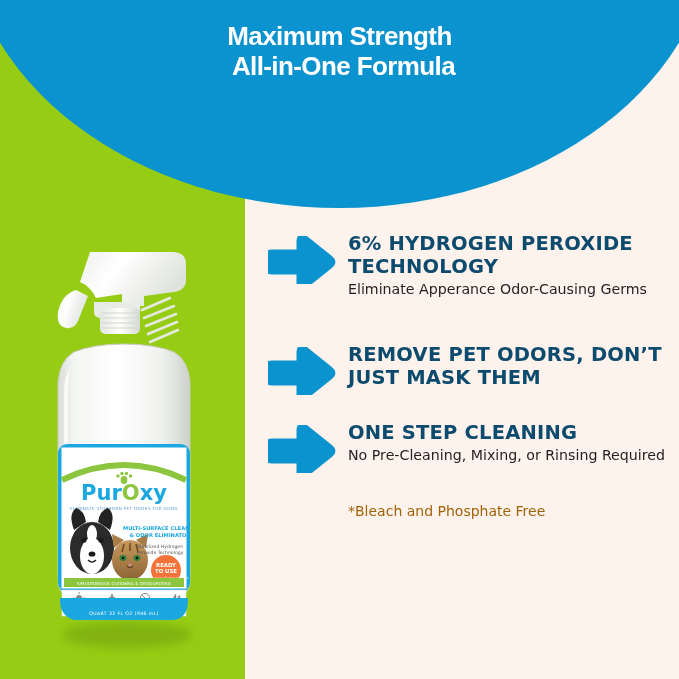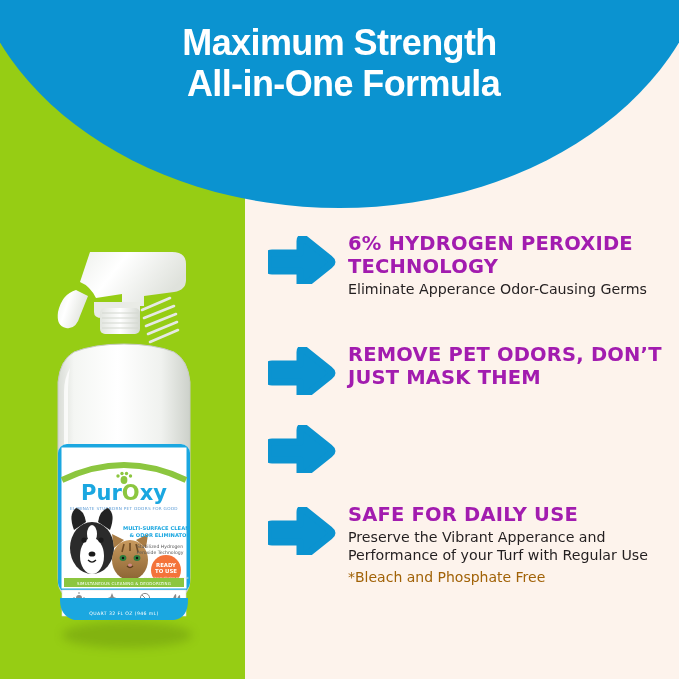--- a/index.html
+++ b/index.html
@@ -23,40 +23,40 @@
     left:-34px; top:-250px;
     width:747px; height:458px;
     background:#0b93d0;
     border-radius:0 0 50% 50% / 0 0 62% 62%;
   }
 
   
   .headline {
     position:absolute; left:0; top:22px; width:679px;
     text-align:center; color:#ffffff;
-    font-weight:bold; font-size:36px; line-height:1.14;
+    font-weight:bold; font-size:26px; line-height:1.14;
     letter-spacing:-0.6px;
     z-index:5;
   }
   .headline .l2 { display:block;padding-left:8px; }
 
   
   .features {
     position:absolute; left:268px; top:232px; width:412px;
     z-index:6;
   }
   .feature { position:relative; margin-bottom:22px; min-height:62px; }
   .feature .arrow-wrap {
     position:absolute; left:0; top:4px; width:68px; height:48px;
   }
   .feature .txt { margin-left:80px; }
   .feat-title {
     font-family:"DejaVu Sans", sans-serif;
     font-weight:bold; font-size:19.5px; line-height:1.18;
-    color:#a21caf; letter-spacing:0.2px;
+    color:#0c4a6e; letter-spacing:0.2px;
     text-transform:uppercase;
   }
   .feat-sub {
     font-family:"DejaVu Sans", sans-serif;
     font-size:14.2px; line-height:1.28; color:#231f20;
     margin-top:2px;
   }
   .footnote {
     font-family:"DejaVu Sans", sans-serif;
     font-size:14px; color:#a16207;
@@ -280,30 +280,23 @@
         <div class="feat-title">REMOVE PET ODORS, DON’T JUST MASK THEM</div>
       </div>
     </div>
 
     <div class="feature f3">
       <div class="arrow-wrap">
         <svg viewBox="0 0 68 48" width="68" height="48">
           <path d="M4 17 h28 v-12 q0 -5 5 -2 l25 20 q4 3 0 6 l-25 20 q-5 3 -5 -2 v-12 h-28 q-4 0 -4 -4 v-10 q0 -4 4 -4 z" fill="#0b93d0" stroke="#0b93d0" stroke-width="7" stroke-linejoin="round"></path>
         </svg>
       </div>
+      <div class="txt">
+        <div class="feat-title">ONE STEP CLEANING</div>
+        <div class="feat-sub">No Pre-Cleaning, Mixing, or Rinsing Required</div>
+      </div>
     </div>
 
-    <div class="feature f4">
-      <div class="arrow-wrap">
-        <svg viewBox="0 0 68 48" width="68" height="48">
-          <path d="M4 17 h28 v-12 q0 -5 5 -2 l25 20 q4 3 0 6 l-25 20 q-5 3 -5 -2 v-12 h-28 q-4 0 -4 -4 v-10 q0 -4 4 -4 z" fill="#0b93d0" stroke="#0b93d0" stroke-width="7" stroke-linejoin="round"></path>
-        </svg>
-      </div>
-      <div class="txt">
-        <div class="feat-title">SAFE FOR DAILY USE</div>
-        <div class="feat-sub">Preserve the Vibrant Apperance and Performance of your Turf with Regular Use</div>
-      </div>
-    </div>
 
     <div class="footnote">*Bleach and Phosphate Free</div>
   </div>
 
 </div>
 
 </body></html>

